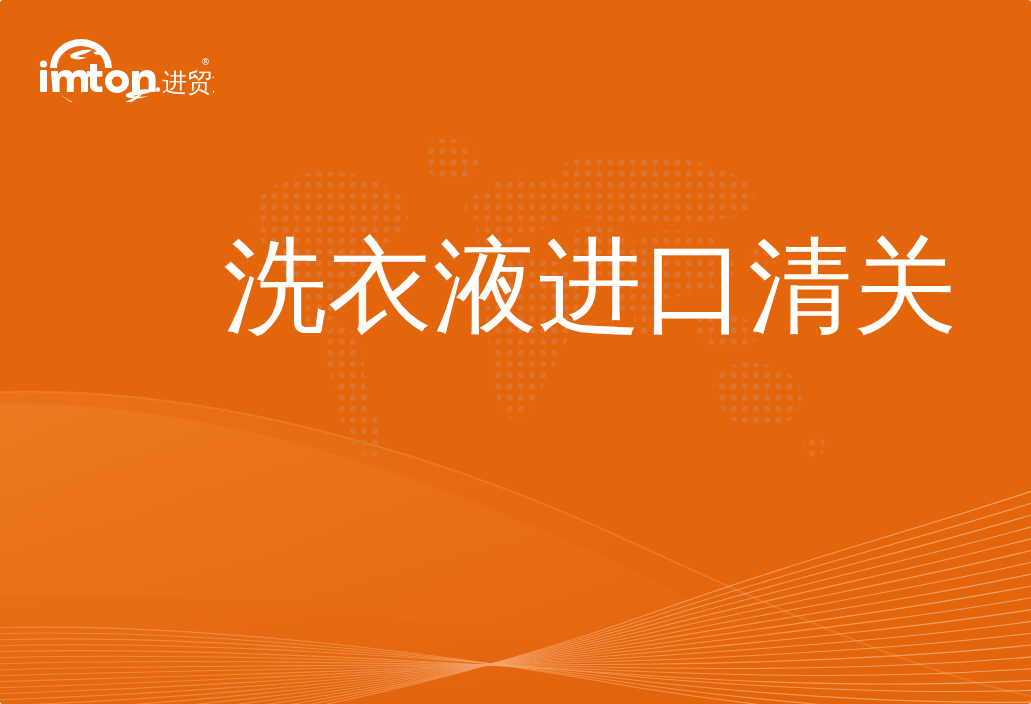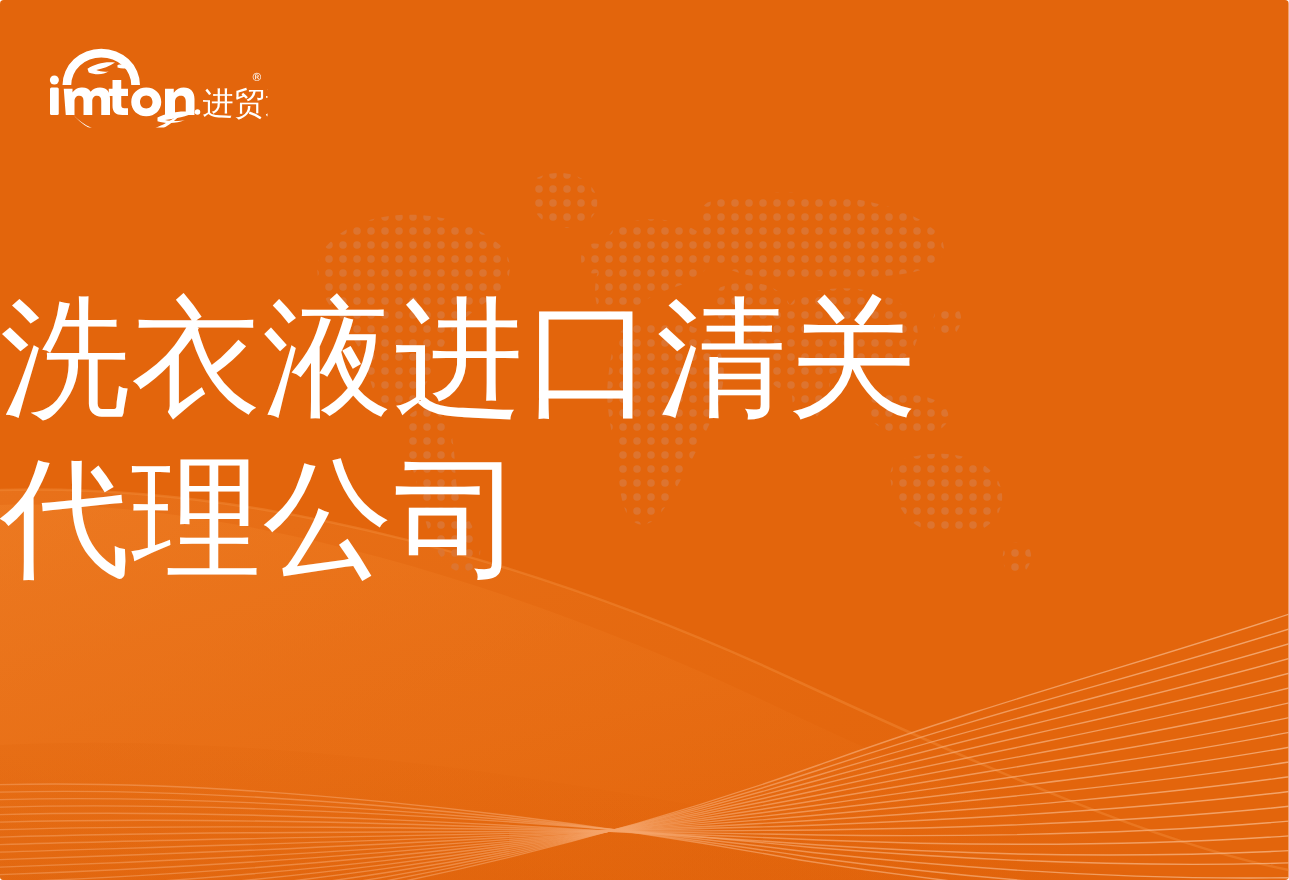--- a/index.html
+++ b/index.html
@@ -55,21 +55,21 @@
   }
   #logo svg { display: block; width: 100%; height: 100%; }
 
   
   #headline {
     position: absolute;
     left: 0;
     top: 222px;
     width: 958px;
     z-index: 9;
-    text-align: left;
+    text-align: right;
     color: #ffffff;
     font-family: "DejaVu Sans", "Liberation Sans", sans-serif;
     font-weight: 400;
     font-size: 104px;
     line-height: 128px;
     letter-spacing: 1px;
     white-space: nowrap;
   }
   .headline-line { display: block; }
 
@@ -265,17 +265,16 @@
         <path d="M-10,730 C180,724 430,686 655,624 C805,582 930,556 1041,524"></path>
         <path d="M-10,736 C180,730 430,688 655,620 C805,574 930,546 1041,512"></path>
         <path d="M-10,742 C180,736 430,690 655,616 C805,566 930,536 1041,500"></path>
         <path d="M-10,748 C180,742 430,692 655,612 C805,558 930,526 1041,488"></path>
       </g>
     </svg>
   </div>
 
   <div id="headline">
     <span class="headline-line">洗衣液进口清关</span>
-    <span class="headline-line">代理公司</span>
   </div>
 
 
 </div>
 
 </body></html>

